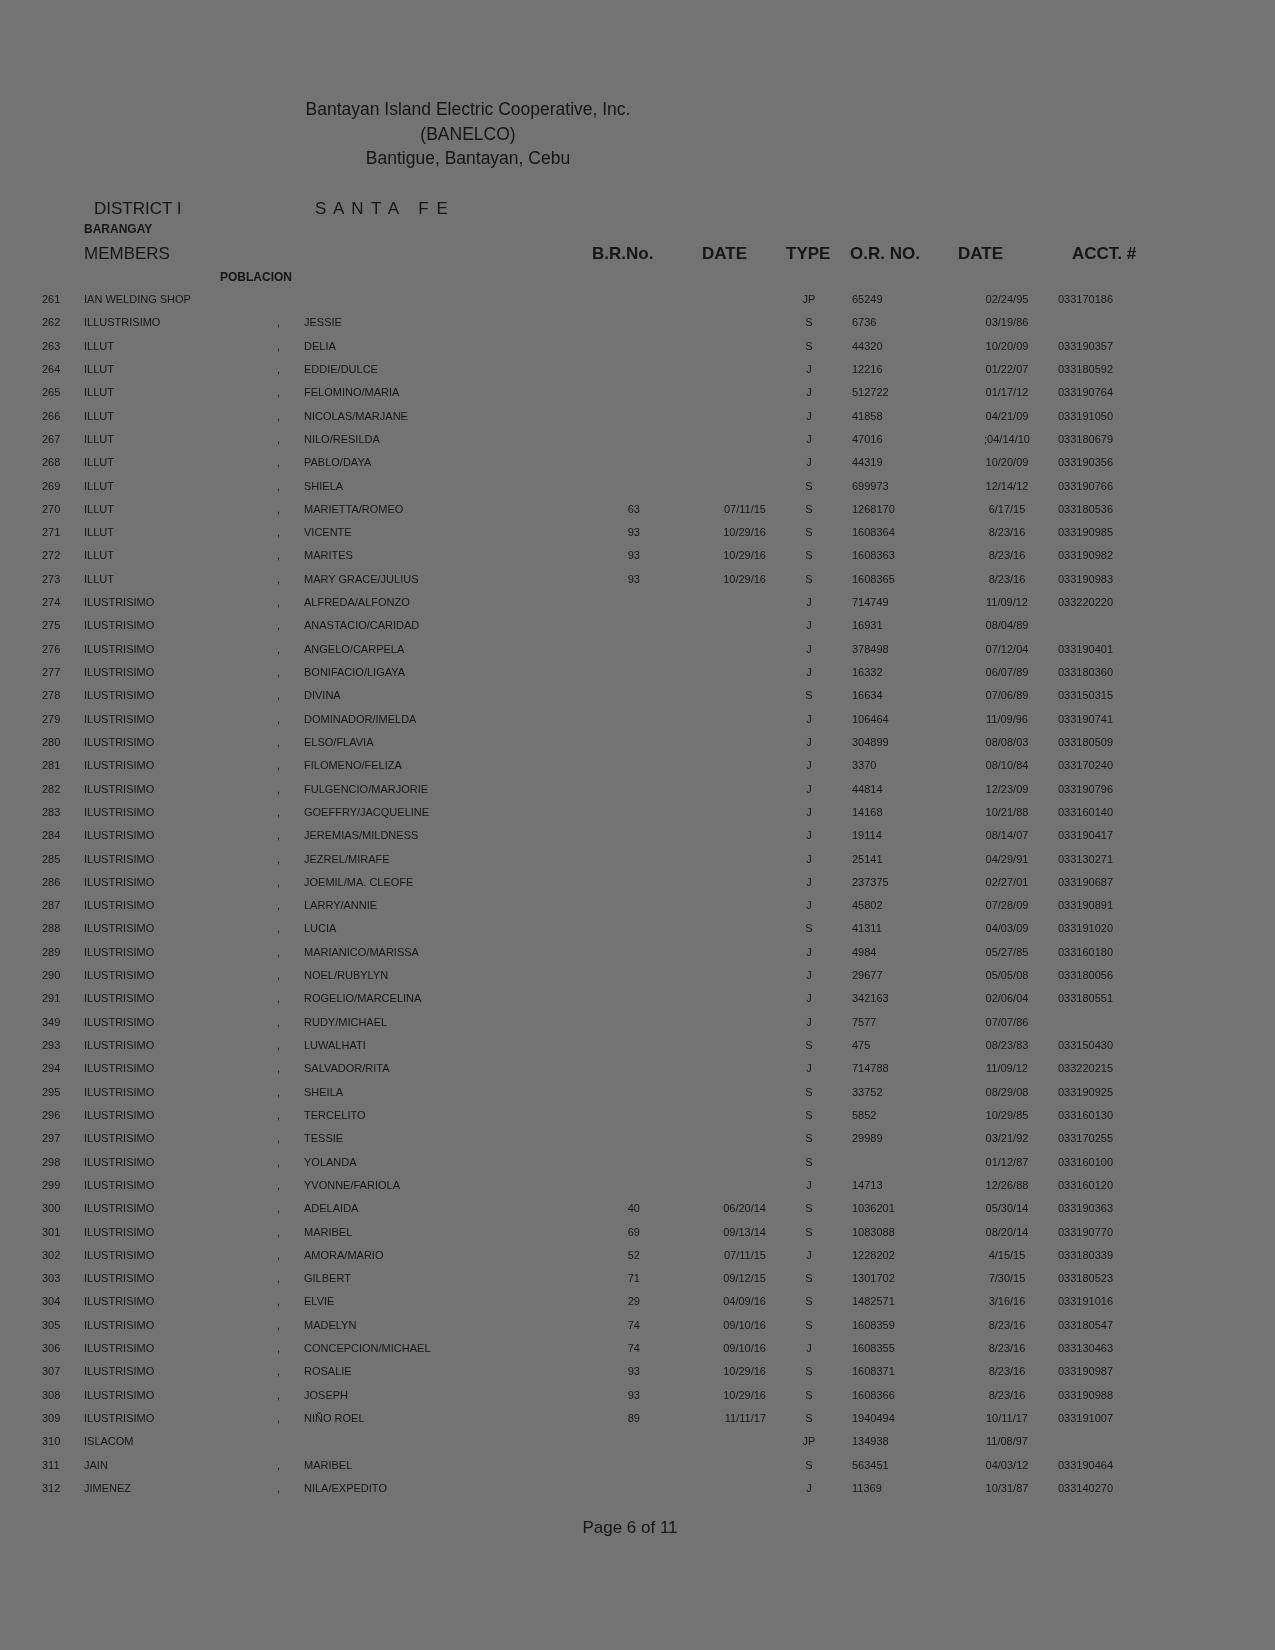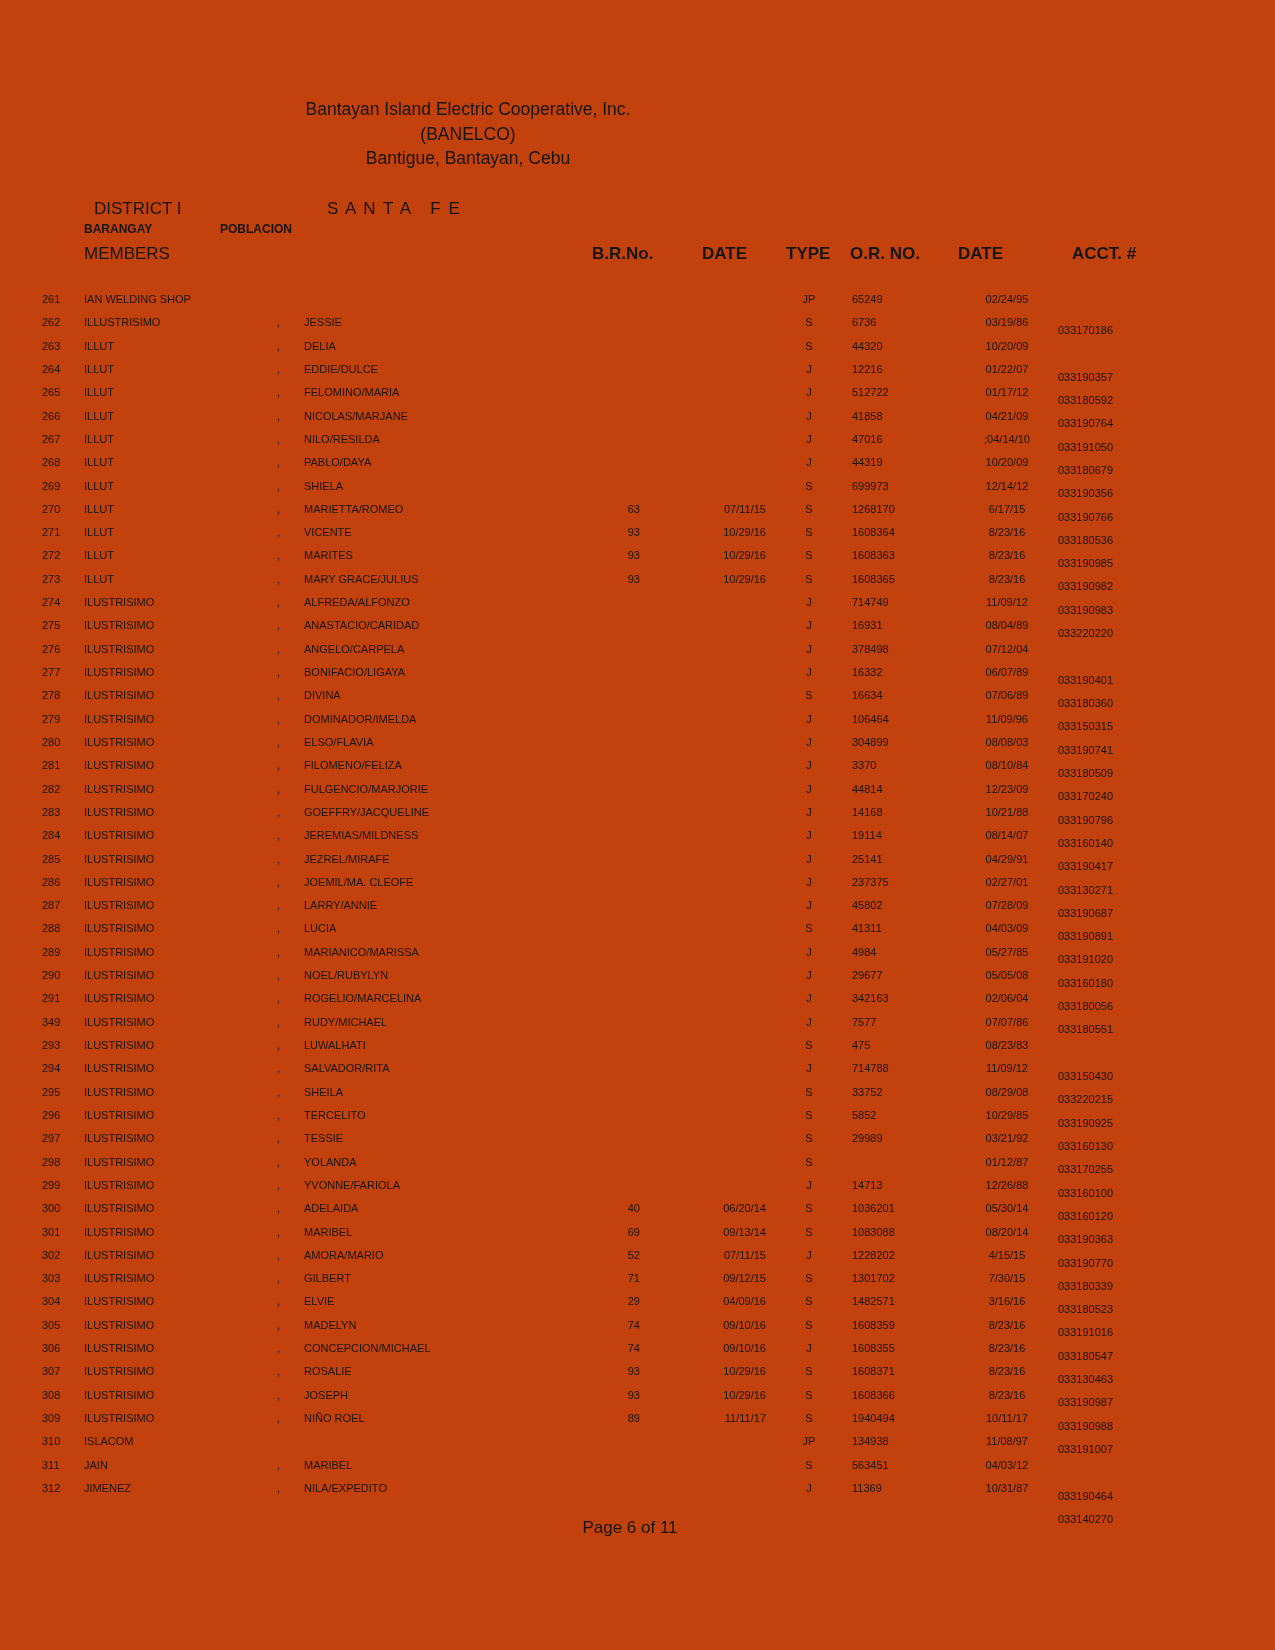--- a/index.html
+++ b/index.html
@@ -1,38 +1,38 @@
 <!DOCTYPE html>
 <html><head>
 <meta charset="utf-8">
 <style>
   html,body{margin:0;padding:0;background:#e8e8e8;}
   .page{
     position:relative;
     width:1275px;height:1650px;
-    background:#c2410c;
+    background:#737373;
     font-family:"Liberation Sans","DejaVu Sans",sans-serif;
     color:#161616;
     overflow:hidden;
   }
   .abs{position:absolute;}
   .pre{white-space:pre;}
   .title-block{
     top:97px;left:48px;width:840px;
     text-align:center;
     font-size:17.5px;line-height:24.5px;
   }
   .district-line{top:199px;left:10px;width:1275px;height:18px;font-size:17px;}
   .barangay-line{top:222px;left:0;width:1275px;height:18px;font-size:12px;font-weight:bold;}
   .header-line{top:244px;left:0;width:1275px;height:19px;font-size:17px;}
   .header-line .colhead{font-weight:bold;}
   .lbl-district{left:84px;}
-  .lbl-santafe{left:305px;letter-spacing:1.5px;margin-left:12px;}
+  .lbl-santafe{left:305px;letter-spacing:1.5px;}
   .lbl-barangay{left:84px;}
-  .lbl-poblacion{left:220px;}
+  .lbl-poblacion{left:220px;margin-top:48px;}
   .lbl-members{left:84px;}
   .col-brno-h{left:592px;}
   .col-date1-h{left:702px;}
   .col-type-h{left:786px;}
   .col-orno-h{left:850px;}
   .col-date2-h{left:958px;}
   .col-acct-h{left:1072px;}
   .rows{
     position:absolute;top:288px;left:0;width:1275px;
     font-size:11px;
@@ -46,21 +46,21 @@
   }
   .c-num{text-align:left;}
   .c-last{text-align:left;}
   .c-sep{text-align:left;padding-left:3px;}
   .c-first{text-align:left;}
   .c-brno{text-align:right;}
   .c-brdate{text-align:right;padding-right:2px;}
   .c-type{text-align:center;}
   .c-orno{text-align:left;padding-left:2px;}
   .c-ordate{text-align:center;padding-left:2px;}
-  .c-acct{text-align:left;padding-left:2px;margin-top:31px;}
+  .c-acct{text-align:left;padding-left:2px;}
   .footer{
     top:1518px;left:0;width:1260px;
     text-align:center;font-size:17px;
   }
 </style>
 </head>
 <body>
 
 <div class="page">
 

